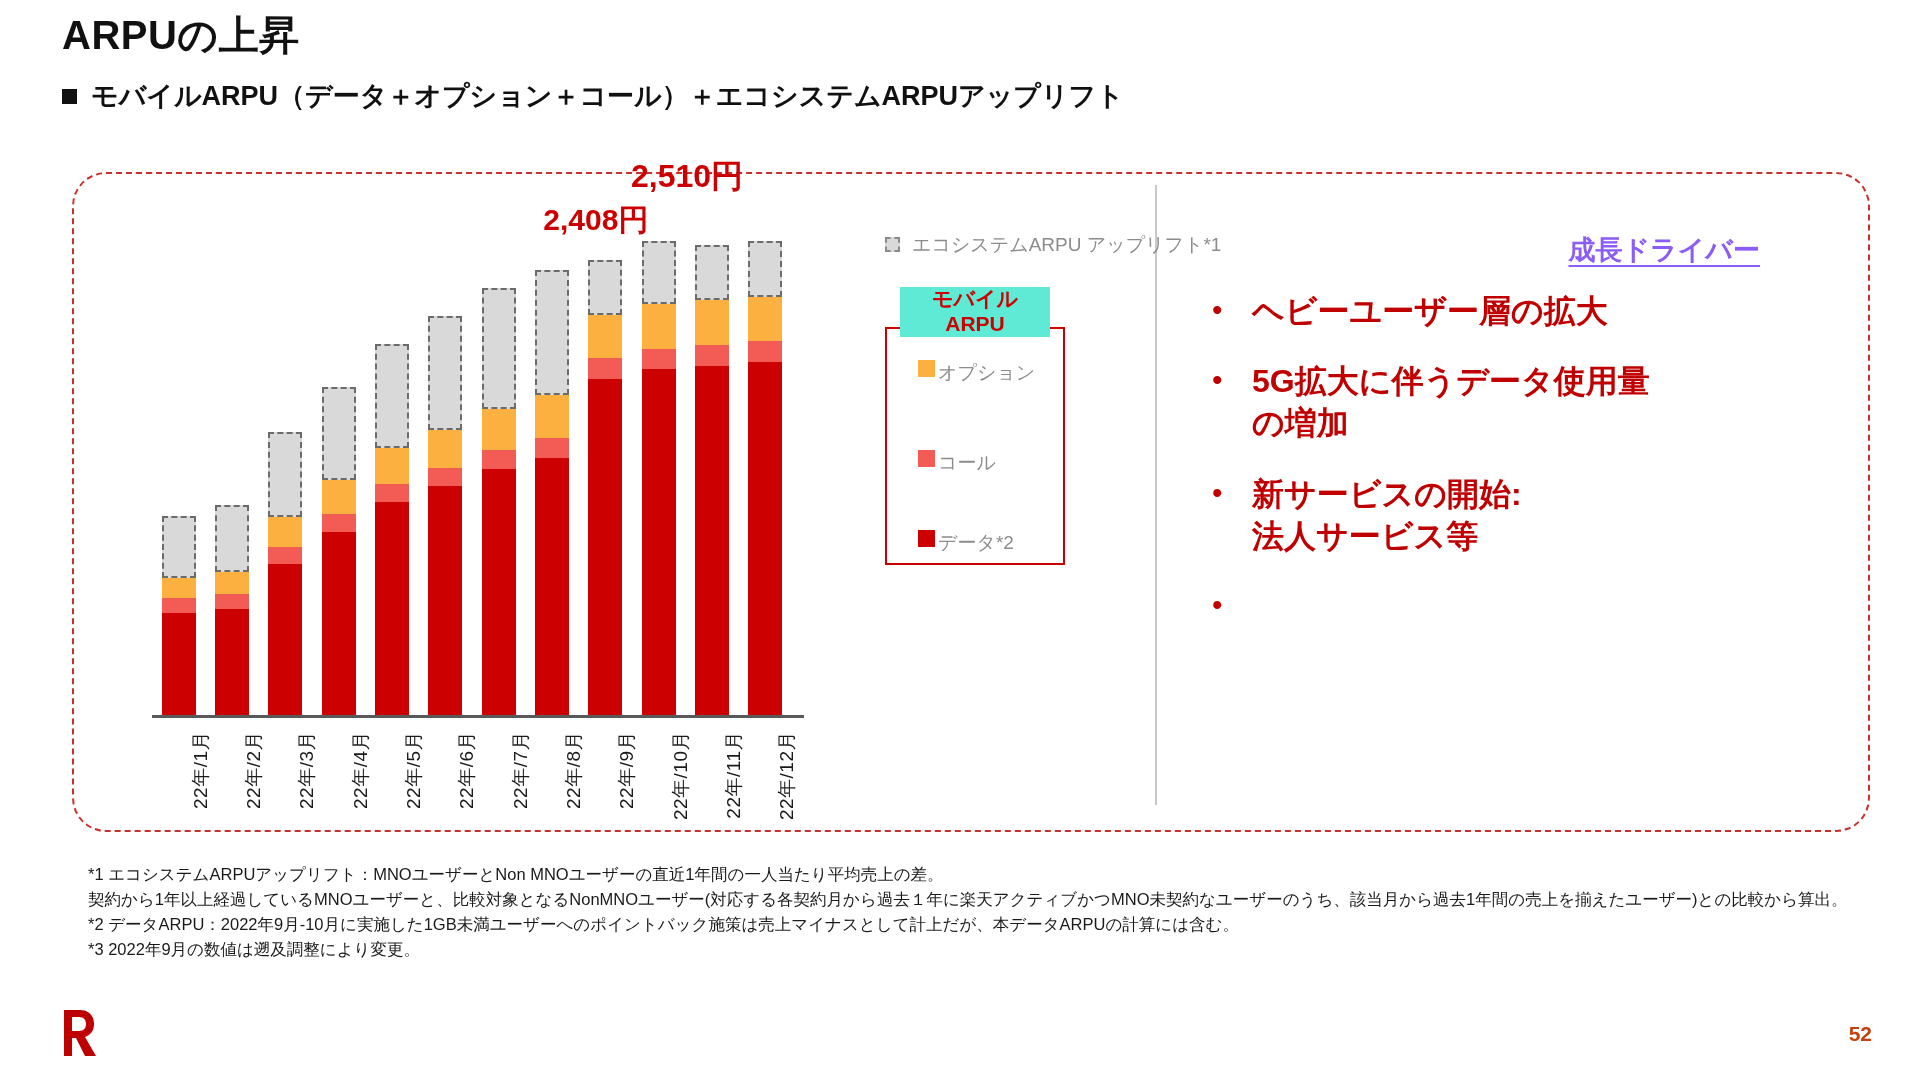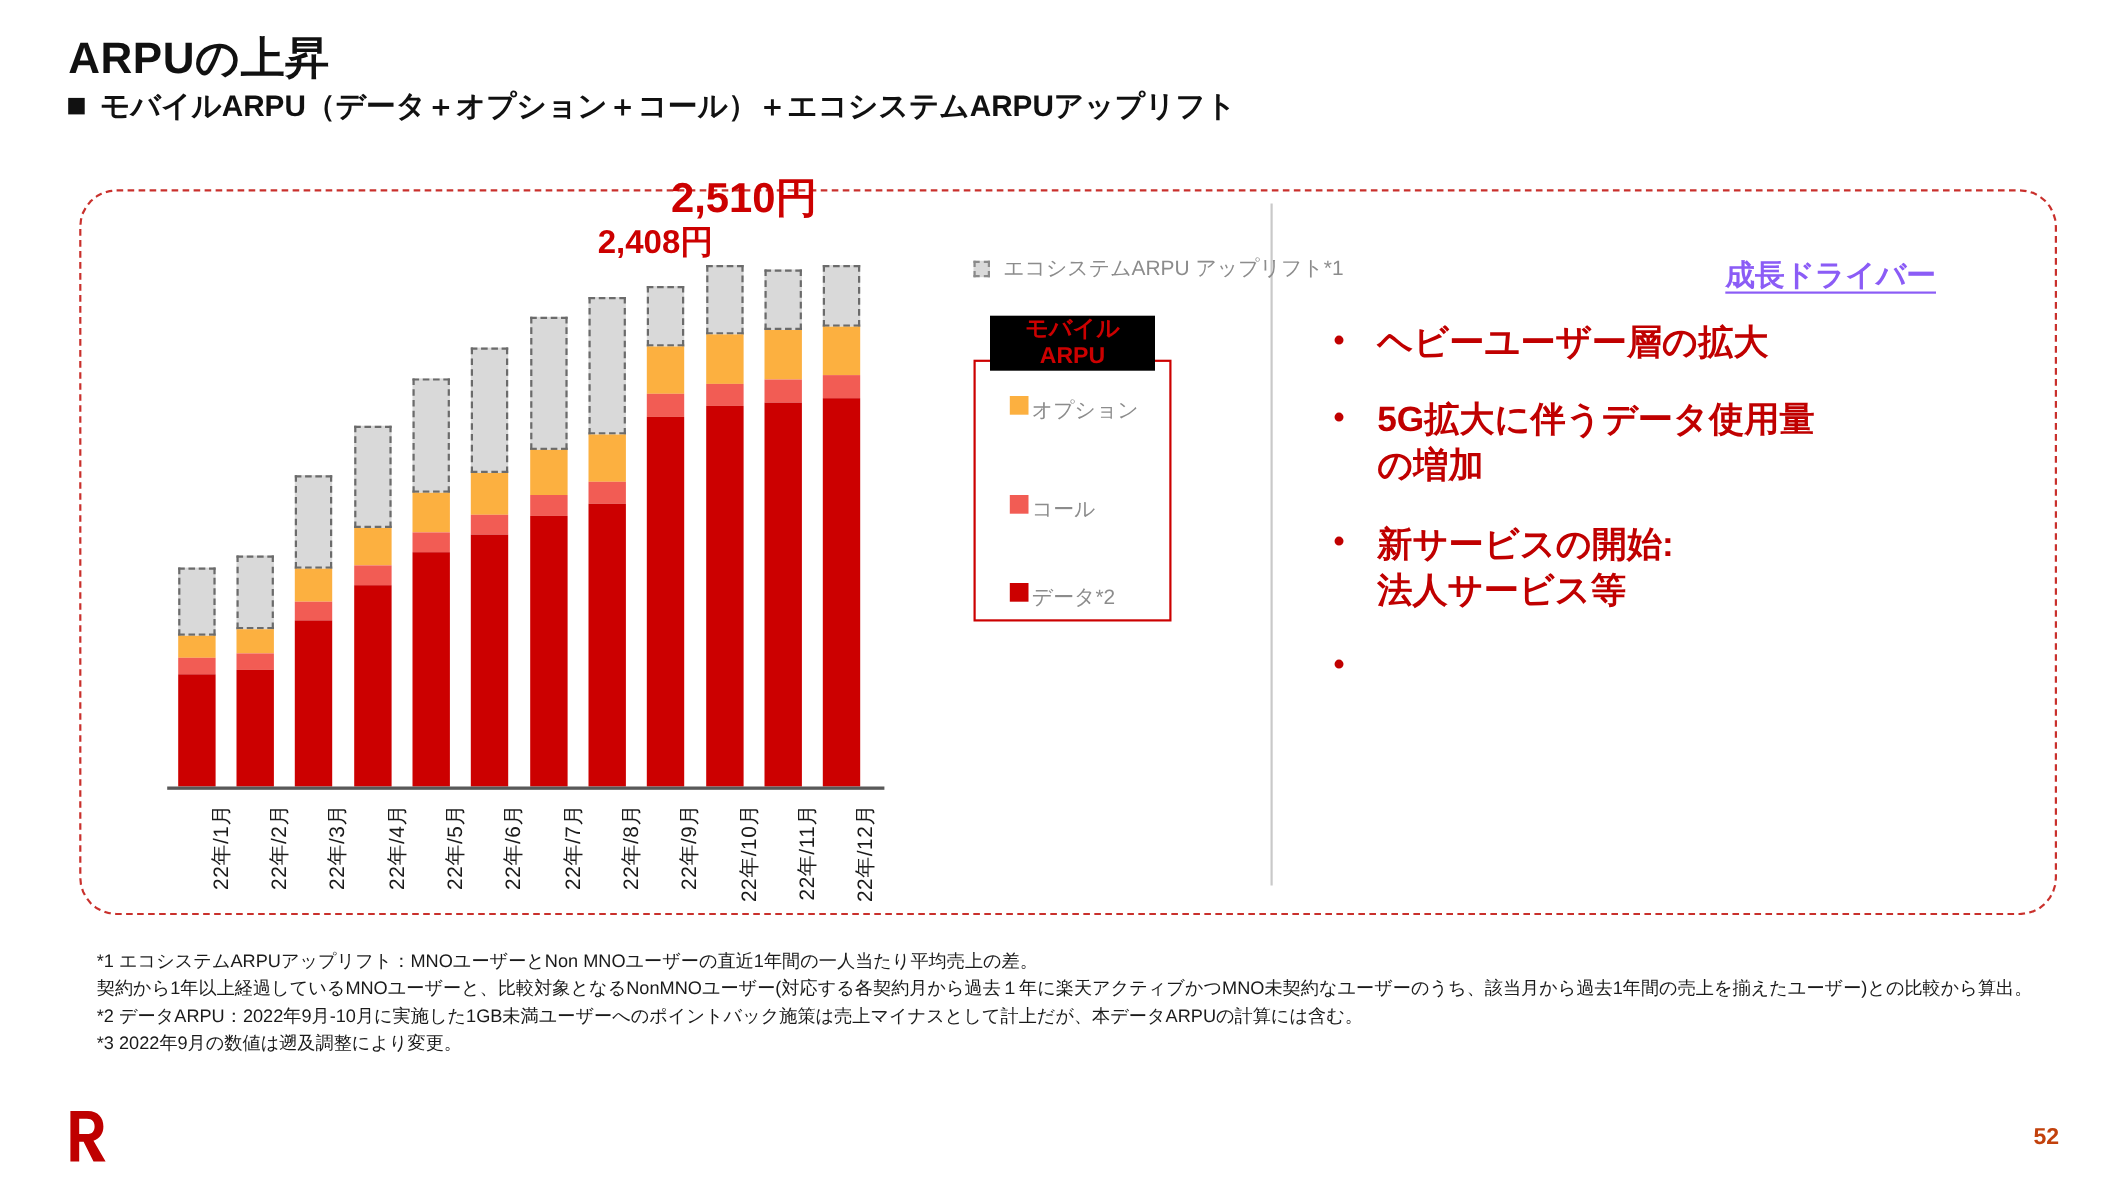--- a/index.html
+++ b/index.html
@@ -13,21 +13,21 @@
     position: relative;
     font-family: "Liberation Sans", "DejaVu Sans", sans-serif;
     color: #000000;
     overflow: hidden;
   }
 
   
   #slide-title {
     position: absolute;
     left: 62px;
-    top: 25px;
+    top: 8px;
     font-size: 40px;
     font-weight: bold;
     letter-spacing: 0.5px;
     color: #111111;
     white-space: nowrap;
   }
   #slide-subtitle {
     position: absolute;
     left: 62px;
     top: 78px;
@@ -152,21 +152,21 @@
     position: absolute;
     left: 810px;
     top: 112px;
     width: 150px;
     text-align: center;
     font-size: 21px;
     font-weight: bold;
     color: #cc0000;
     line-height: 1.18;
     z-index: 3;
-    background: #000000;
+    background: #5eead4;
   }
   #legend-box {
     position: absolute;
     left: 795px;
     top: 152px;
     width: 180px;
     height: 238px;
     border: 2px solid #cc0000;
     box-sizing: border-box;
   }
@@ -375,21 +375,21 @@
     <div class="x-label" style="left: 257.667px;">22年/4月</div>
     <div class="x-label" style="left: 311px;">22年/5月</div>
     <div class="x-label" style="left: 364.333px;">22年/6月</div>
     <div class="x-label" style="left: 417.667px;">22年/7月</div>
     <div class="x-label" style="left: 471px;">22年/8月</div>
     <div class="x-label" style="left: 524.333px;">22年/9月</div>
     <div class="x-label" style="left: 577.667px;">22年/10月</div>
     <div class="x-label" style="left: 631px;">22年/11月</div>
     <div class="x-label" style="left: 684.333px;">22年/12月</div>
     <div class="bar-value" style="font-size: 30px; left: 453.333px; top: 25.1556px;">2,408円</div>
-    <div class="bar-value" style="font-size: 38px; left: 520px; top: -20.1111px;">2,510円</div>
+    <div class="bar-value" style="font-size: 32px; left: 541px; top: -20.1111px;">2,510円</div>
     <div class="legend-item" style="top: 185px;">
       <span class="swatch" style="background: rgb(252, 176, 64);"></span>
       <span class="txt">オプション</span>
     </div>
     <div class="legend-item" style="top: 275px;">
       <span class="swatch" style="background: rgb(242, 92, 84);"></span>
       <span class="txt">コール</span>
     </div>
     <div class="legend-item" style="top: 355px;">
       <span class="swatch" style="background: rgb(204, 0, 0);"></span>

